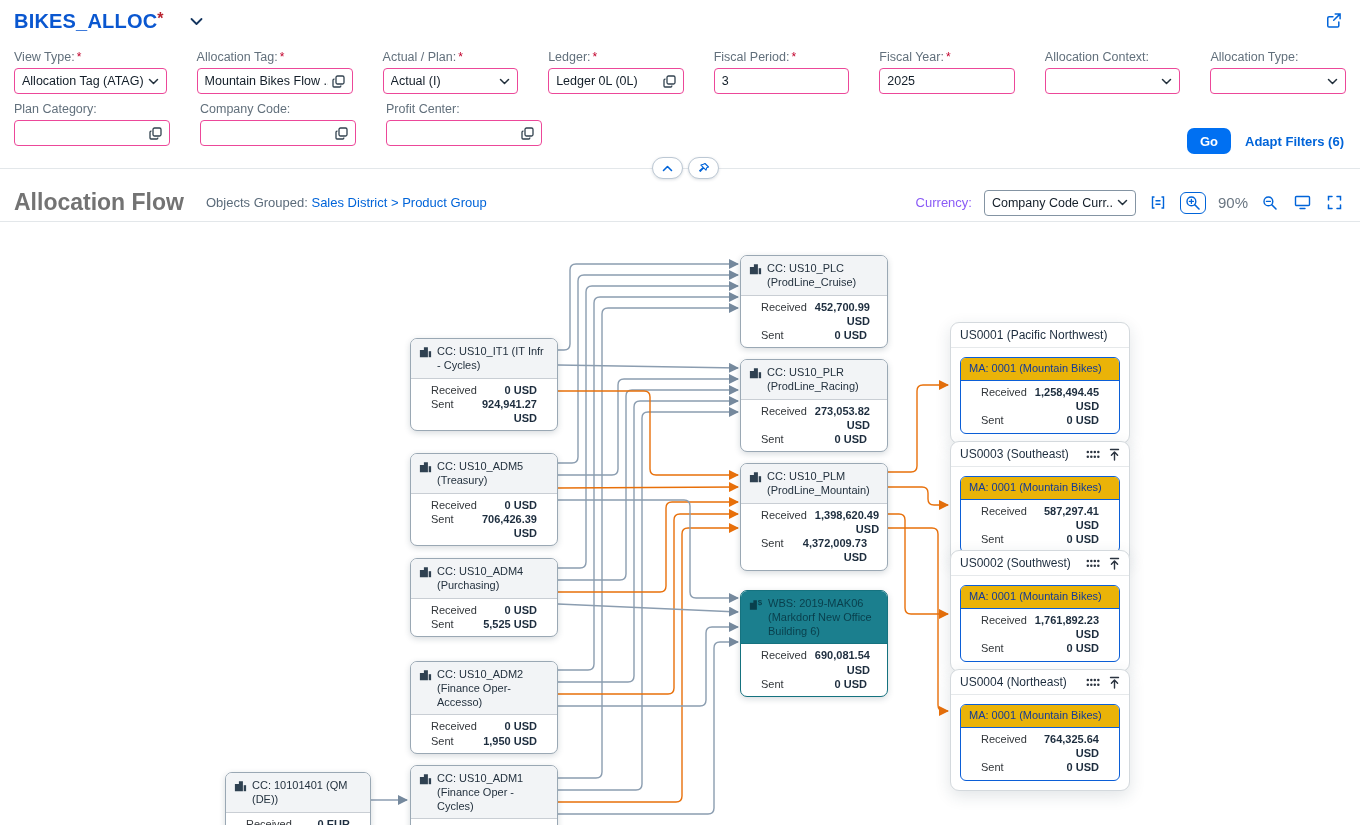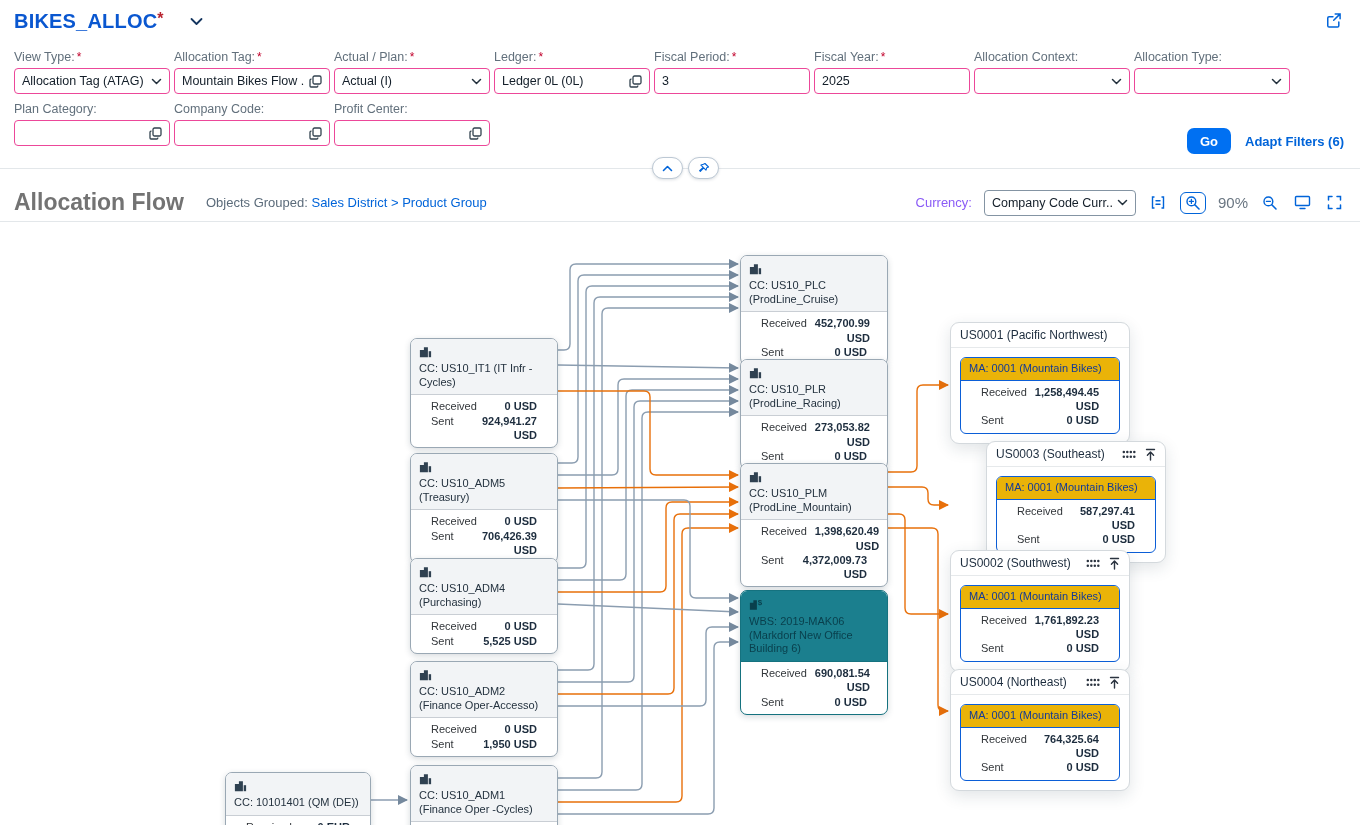--- a/index.html
+++ b/index.html
@@ -10,21 +10,21 @@
   .app-header { display:flex; align-items:flex-start; justify-content:space-between;
     padding:10px 16px 2px 14px; height:44px; }
   .title-wrap { display:flex; align-items:center; gap:24px; }
   .app-title { font-size:20px; font-weight:bold; color:#0a57d0; letter-spacing:.2px; }
   .app-title .dirty { color:#b8232f; font-size:16px; vertical-align:top; }
   .icon-btn { background:none; border:none; cursor:pointer; display:inline-flex; align-items:center; padding:2px; }
   svg.ic { display:block; }
 
   
   .filterbar { position:relative; padding:6px 14px 14px; }
-  .frow { display:flex; gap:4px; margin-bottom:8px; }
+  .frow { display:flex; gap:30px; margin-bottom:8px; }
   .ffield { width:156px; }
   .flabel { font-size:12.5px; color:#62707c; margin-bottom:4px; white-space:nowrap; }
   .flabel .req { color:#c1002b; margin-left:2px; font-size:12px; }
   .finput { height:26px; border:1px solid #ec4899; border-radius:4px; background:#fff;
     display:flex; align-items:center; padding:0 7px; gap:4px; }
   .fval { flex:1; font-size:12.5px; color:#131e29; white-space:nowrap; overflow:hidden; }
   .go-area { position:absolute; right:16px; bottom:14px; display:flex; align-items:center; gap:14px; }
   .go-btn { background:#0070f2; color:#ffffff; font-size:13px; font-weight:bold; border:none;
     border-radius:7px; height:26px; padding:0 13px; cursor:pointer; }
   .adapt-link { color:#0064d9; font-size:13px; font-weight:600; text-decoration:none; cursor:pointer; }
@@ -53,22 +53,22 @@
   
   .canvas { position:relative; width:1360px; height:623px; background:#fff;
     border-bottom:1px solid #d9dee2; }
   #edge-layer { position:absolute; inset:0; }
   .edge { fill:none; stroke-width:1.4px; }
   .edge.gray { stroke:#8b9db0; }
   .edge.orange { stroke:#e8700a; }
 
   .gnode { position:absolute; background:#fff; border:1px solid #9aa8b4; border-radius:7px;
     box-shadow:0 2px 6px rgba(34,54,73,.18); font-size:11px; }
-  .gnode-hd { display:flex; padding:6px 8px 5px; background:#f2f4f6;
-    border-bottom:1px solid #c9ced4; border-radius:6px 6px 0 0; color:#24323f; line-height:1.25;flex-direction:column; }
+  .gnode-hd { display:flex; gap:5px; padding:6px 8px 5px; background:#f2f4f6;
+    border-bottom:1px solid #c9ced4; border-radius:6px 6px 0 0; color:#24323f; line-height:1.25; }
   .gnode-hd .nicon { flex:0 0 auto; margin-top:1px; }
   .gnode-bd { padding:4px 20px 5px; }
   .grow { display:flex; justify-content:space-between; gap:8px; line-height:1.3; }
   .grow .lab { color:#32363a; }
   .grow .val { font-weight:bold; color:#1d2d3e; text-align:right; }
   .gnode.wbs { border-color:#15727f; }
   .gnode.wbs .gnode-hd { background:#1b7f8e; border-bottom-color:#15727f; color:#093f4c; }
   .gnode.ma { position:relative; border-color:#0b5ed7; box-shadow:none; border-radius:6px; }
   .gnode.ma .gnode-hd { background:#eab308; color:#123a96; border-bottom-color:#0b5ed7;
     border-radius:5px 5px 0 0; padding:4px 8px; }
@@ -519,21 +519,21 @@
               <span class="val">1,258,494.45 USD</span>
             </div>
             <div class="grow">
               <span class="lab">Sent</span>
               <span class="val">0 USD</span>
             </div>
           </div>
         </div>
       </div>
     </div>
-    <div class="ggroup" style="left: 950px; top: 219px; width: 180px; margin-left: 36px;">
+    <div class="ggroup" style="left: 950px; top: 219px; width: 180px;">
       <div class="ggroup-hd">
         <span class="ttl">US0003 (Southeast)</span>
         <svg width="15" height="9" viewBox="0 0 15 9">
           <circle cx="1.8" cy="2" r="1.25" fill="#2b3440"></circle>
           <circle cx="1.8" cy="6.8" r="1.25" fill="#2b3440"></circle>
           <circle cx="5.3" cy="2" r="1.25" fill="#2b3440"></circle>
           <circle cx="5.3" cy="6.8" r="1.25" fill="#2b3440"></circle>
           <circle cx="8.8" cy="2" r="1.25" fill="#2b3440"></circle>
           <circle cx="8.8" cy="6.8" r="1.25" fill="#2b3440"></circle>
           <circle cx="12.3" cy="2" r="1.25" fill="#2b3440"></circle>

